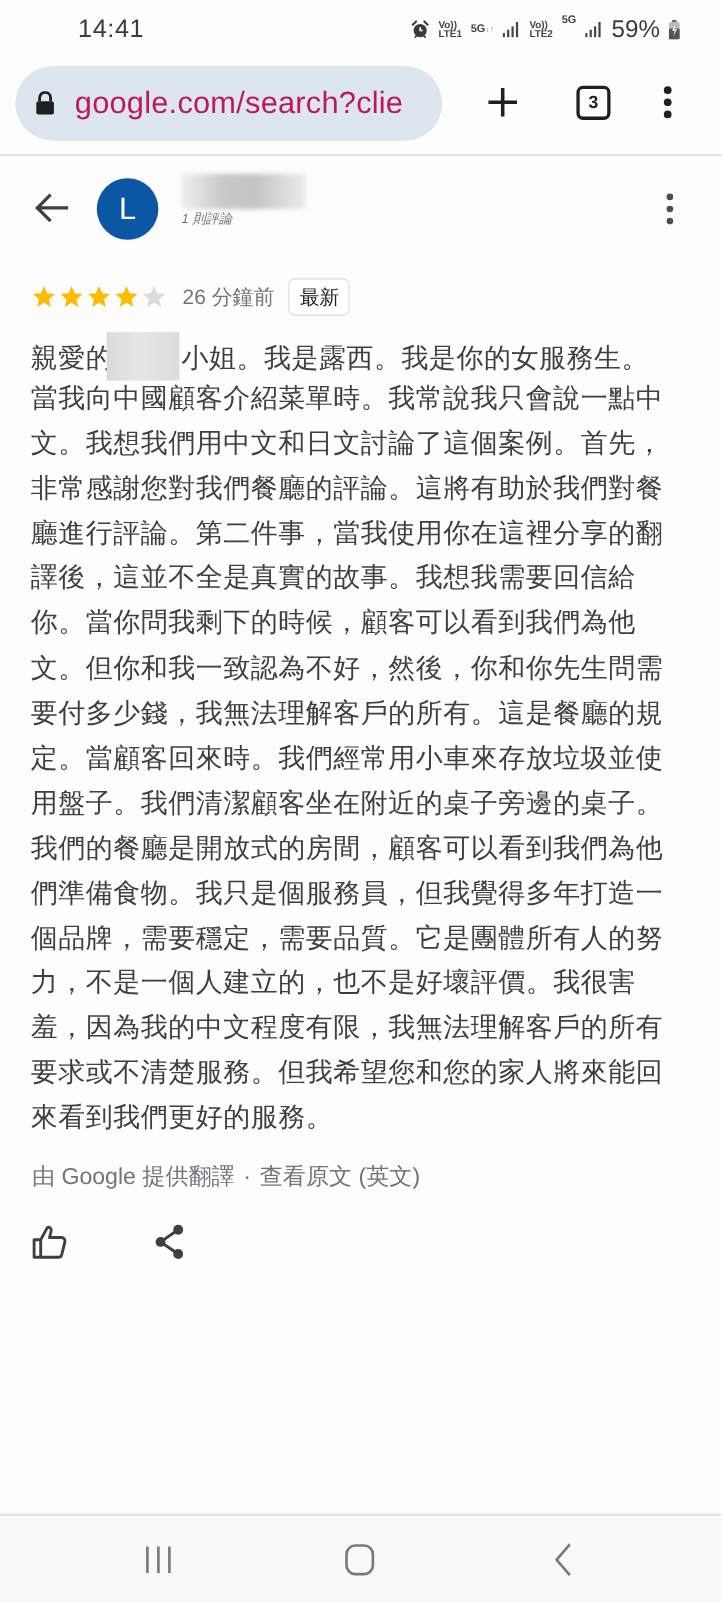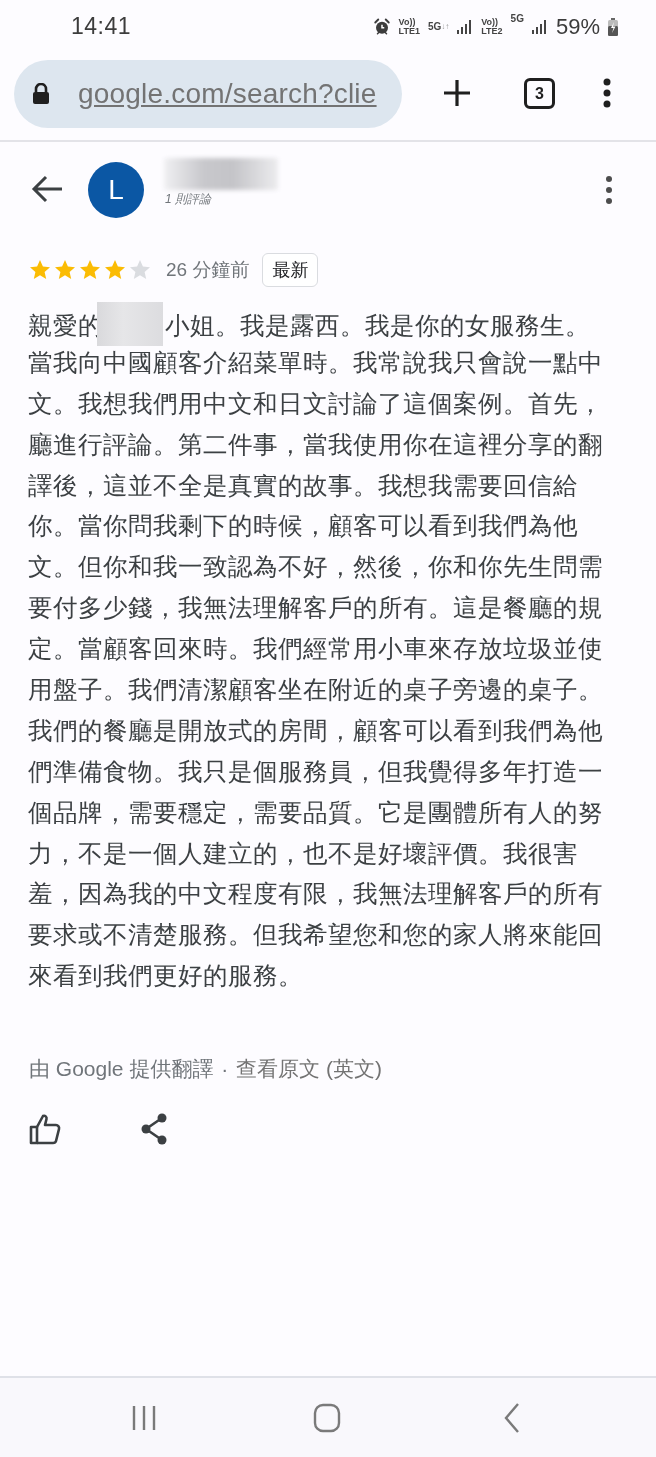--- a/index.html
+++ b/index.html
@@ -15,21 +15,21 @@
     .sb-5g { display: flex; flex-direction: row; align-items: center; font-size: 10px; line-height: 10px; font-weight: bold; color: #444; }
     .sb-5g .arrows { font-size: 8px; color: #999; font-weight: normal; }
     .sb-signal { width: 16px; height: 14px; }
     .sb-batt-text { font-size: 22px; color: #3c3c3c; }
     .sb-batt { width: 10px; height: 18px; }
 
     
     .toolbar { position: absolute; top: 56px; left: 0; width: 656px; height: 86px; background: #fdfcff; border-bottom: 2px solid #e3e3e8; }
     .omnibox { position: absolute; left: 14px; top: 4px; width: 388px; height: 68px; border-radius: 34px; background: #dde6ef; display: flex; align-items: center; overflow: hidden; }
     .lock-icon { margin-left: 18px; width: 18px; height: 22px; flex-shrink: 0; }
-    .url-text { margin-left: 28px; font-size: 28px; color: #737373; white-space: nowrap; letter-spacing: 0.2px; text-decoration: underline; }
+    .url-text { margin-left: 18px; font-size: 28px; color: #be185d; white-space: nowrap; letter-spacing: 0.2px; }
     .tb-plus { position: absolute; left: 440px; top: 20px; width: 34px; height: 34px; cursor: pointer; }
     .tb-tabs { position: absolute; left: 524px; top: 22px; width: 31px; height: 31px; border: 3px solid #1f1f1f; border-radius: 6px; font-size: 16px; font-weight: bold; display: flex; align-items: center; justify-content: center; color: #1f1f1f; cursor: pointer; }
     .tb-menu { position: absolute; left: 596px; top: 20px; width: 22px; height: 34px; cursor: pointer; }
 
     
     .review-header { position: absolute; top: 144px; left: 0; width: 656px; height: 96px; }
     .back-btn { position: absolute; left: 30px; top: 30px; width: 36px; height: 30px; cursor: pointer; }
     .avatar { position: absolute; left: 88px; top: 18px; width: 56px; height: 56px; border-radius: 50%; background: #0b57a4; color: #fff; font-size: 28px; display: flex; align-items: center; justify-content: center; }
     .name-blur { position: absolute; left: 164px; top: 14px; width: 114px; height: 32px; background: linear-gradient(90deg, #f0f0f2 0%, #c8c8cc 35%, #c4c4c8 60%, #ececee 100%); filter: blur(2px); border-radius: 2px; }
     .review-count { position: absolute; left: 165px; top: 47px; font-size: 12px; color: #70757a; font-style: italic; }
@@ -163,20 +163,21 @@
   <span class="time-ago">26 分鐘前</span>
   <span class="badge">最新</span>
 </div>
 
 <div class="review-body">
   <div class="review-line">
     <span>親愛的</span><span class="redact"></span><span>小姐。我是露西。我是你的女服務生。</span>
   </div>
   <div class="review-line">當我向中國顧客介紹菜單時。我常說我只會說一點中</div>
   <div class="review-line">文。我想我們用中文和日文討論了這個案例。首先，</div>
+  <div class="review-line">非常感謝您對我們餐廳的評論。這將有助於我們對餐</div>
   <div class="review-line">廳進行評論。第二件事，當我使用你在這裡分享的翻</div>
   <div class="review-line">譯後，這並不全是真實的故事。我想我需要回信給</div>
   <div class="review-line">你。當你問我剩下的時候，顧客可以看到我們為他</div>
   <div class="review-line">文。但你和我一致認為不好，然後，你和你先生問需</div>
   <div class="review-line">要付多少錢，我無法理解客戶的所有。這是餐廳的規</div>
   <div class="review-line">定。當顧客回來時。我們經常用小車來存放垃圾並使</div>
   <div class="review-line">用盤子。我們清潔顧客坐在附近的桌子旁邊的桌子。</div>
   <div class="review-line">我們的餐廳是開放式的房間，顧客可以看到我們為他</div>
   <div class="review-line">們準備食物。我只是個服務員，但我覺得多年打造一</div>
   <div class="review-line">個品牌，需要穩定，需要品質。它是團體所有人的努</div>

